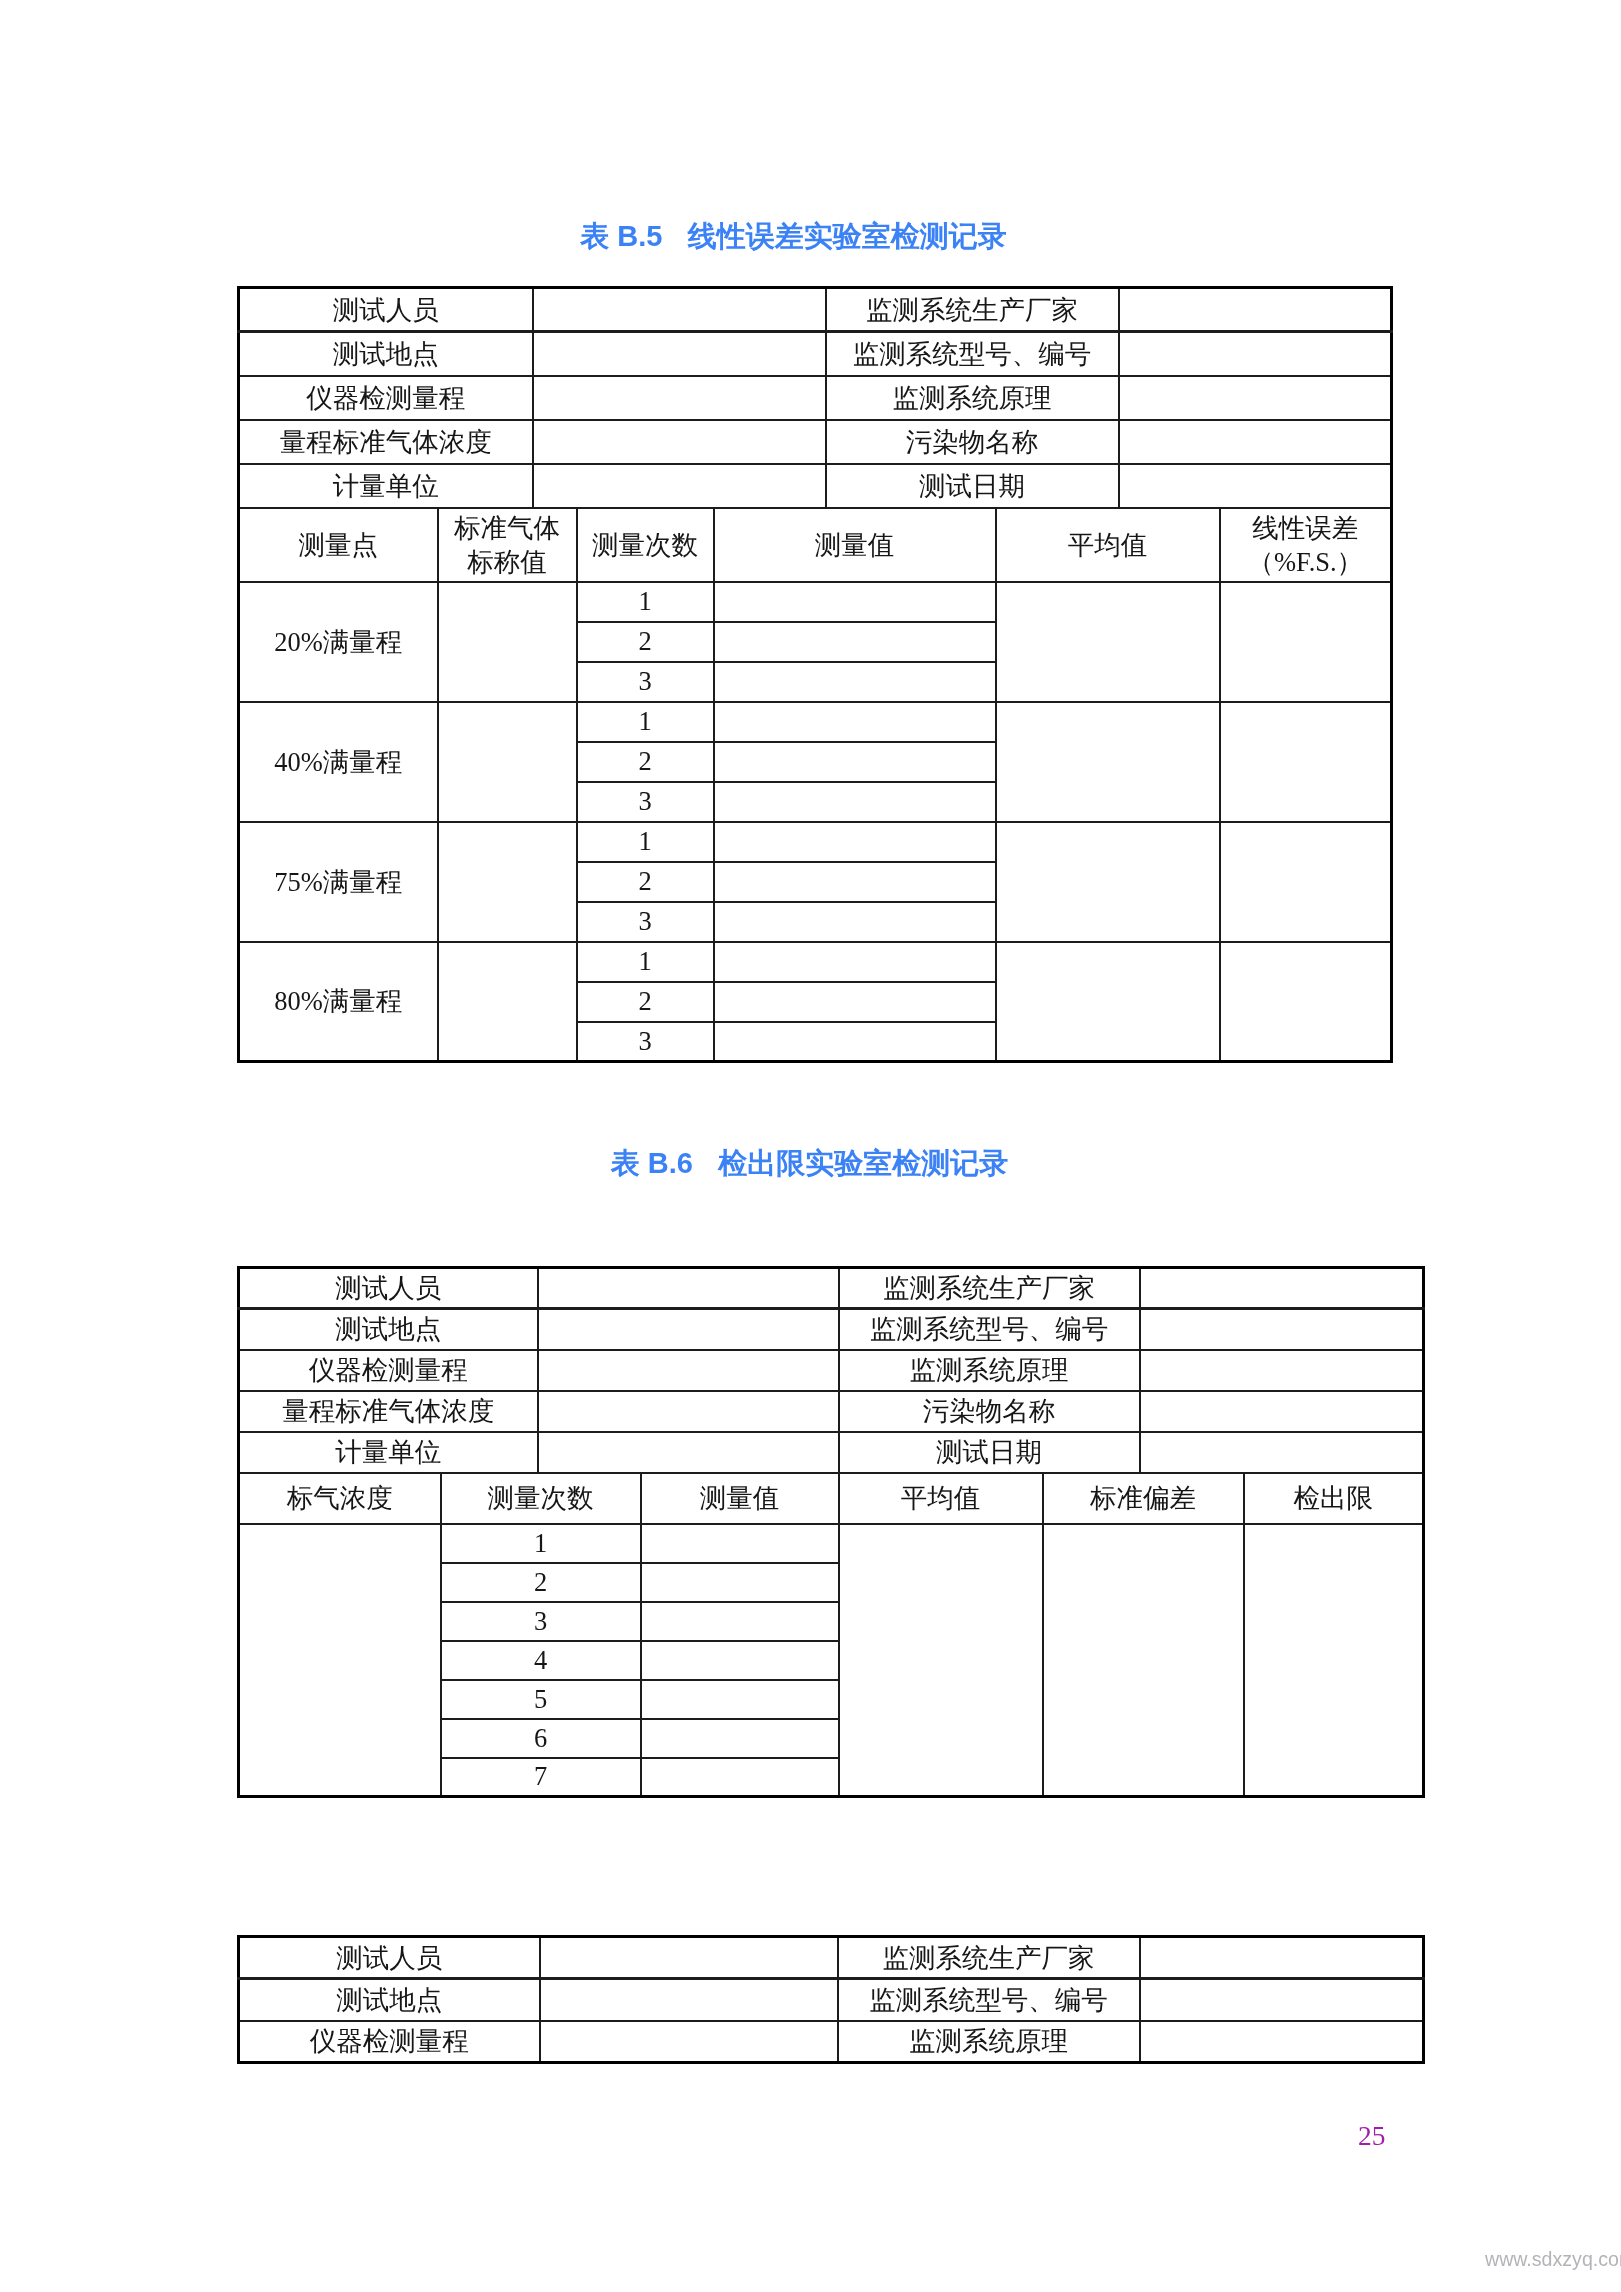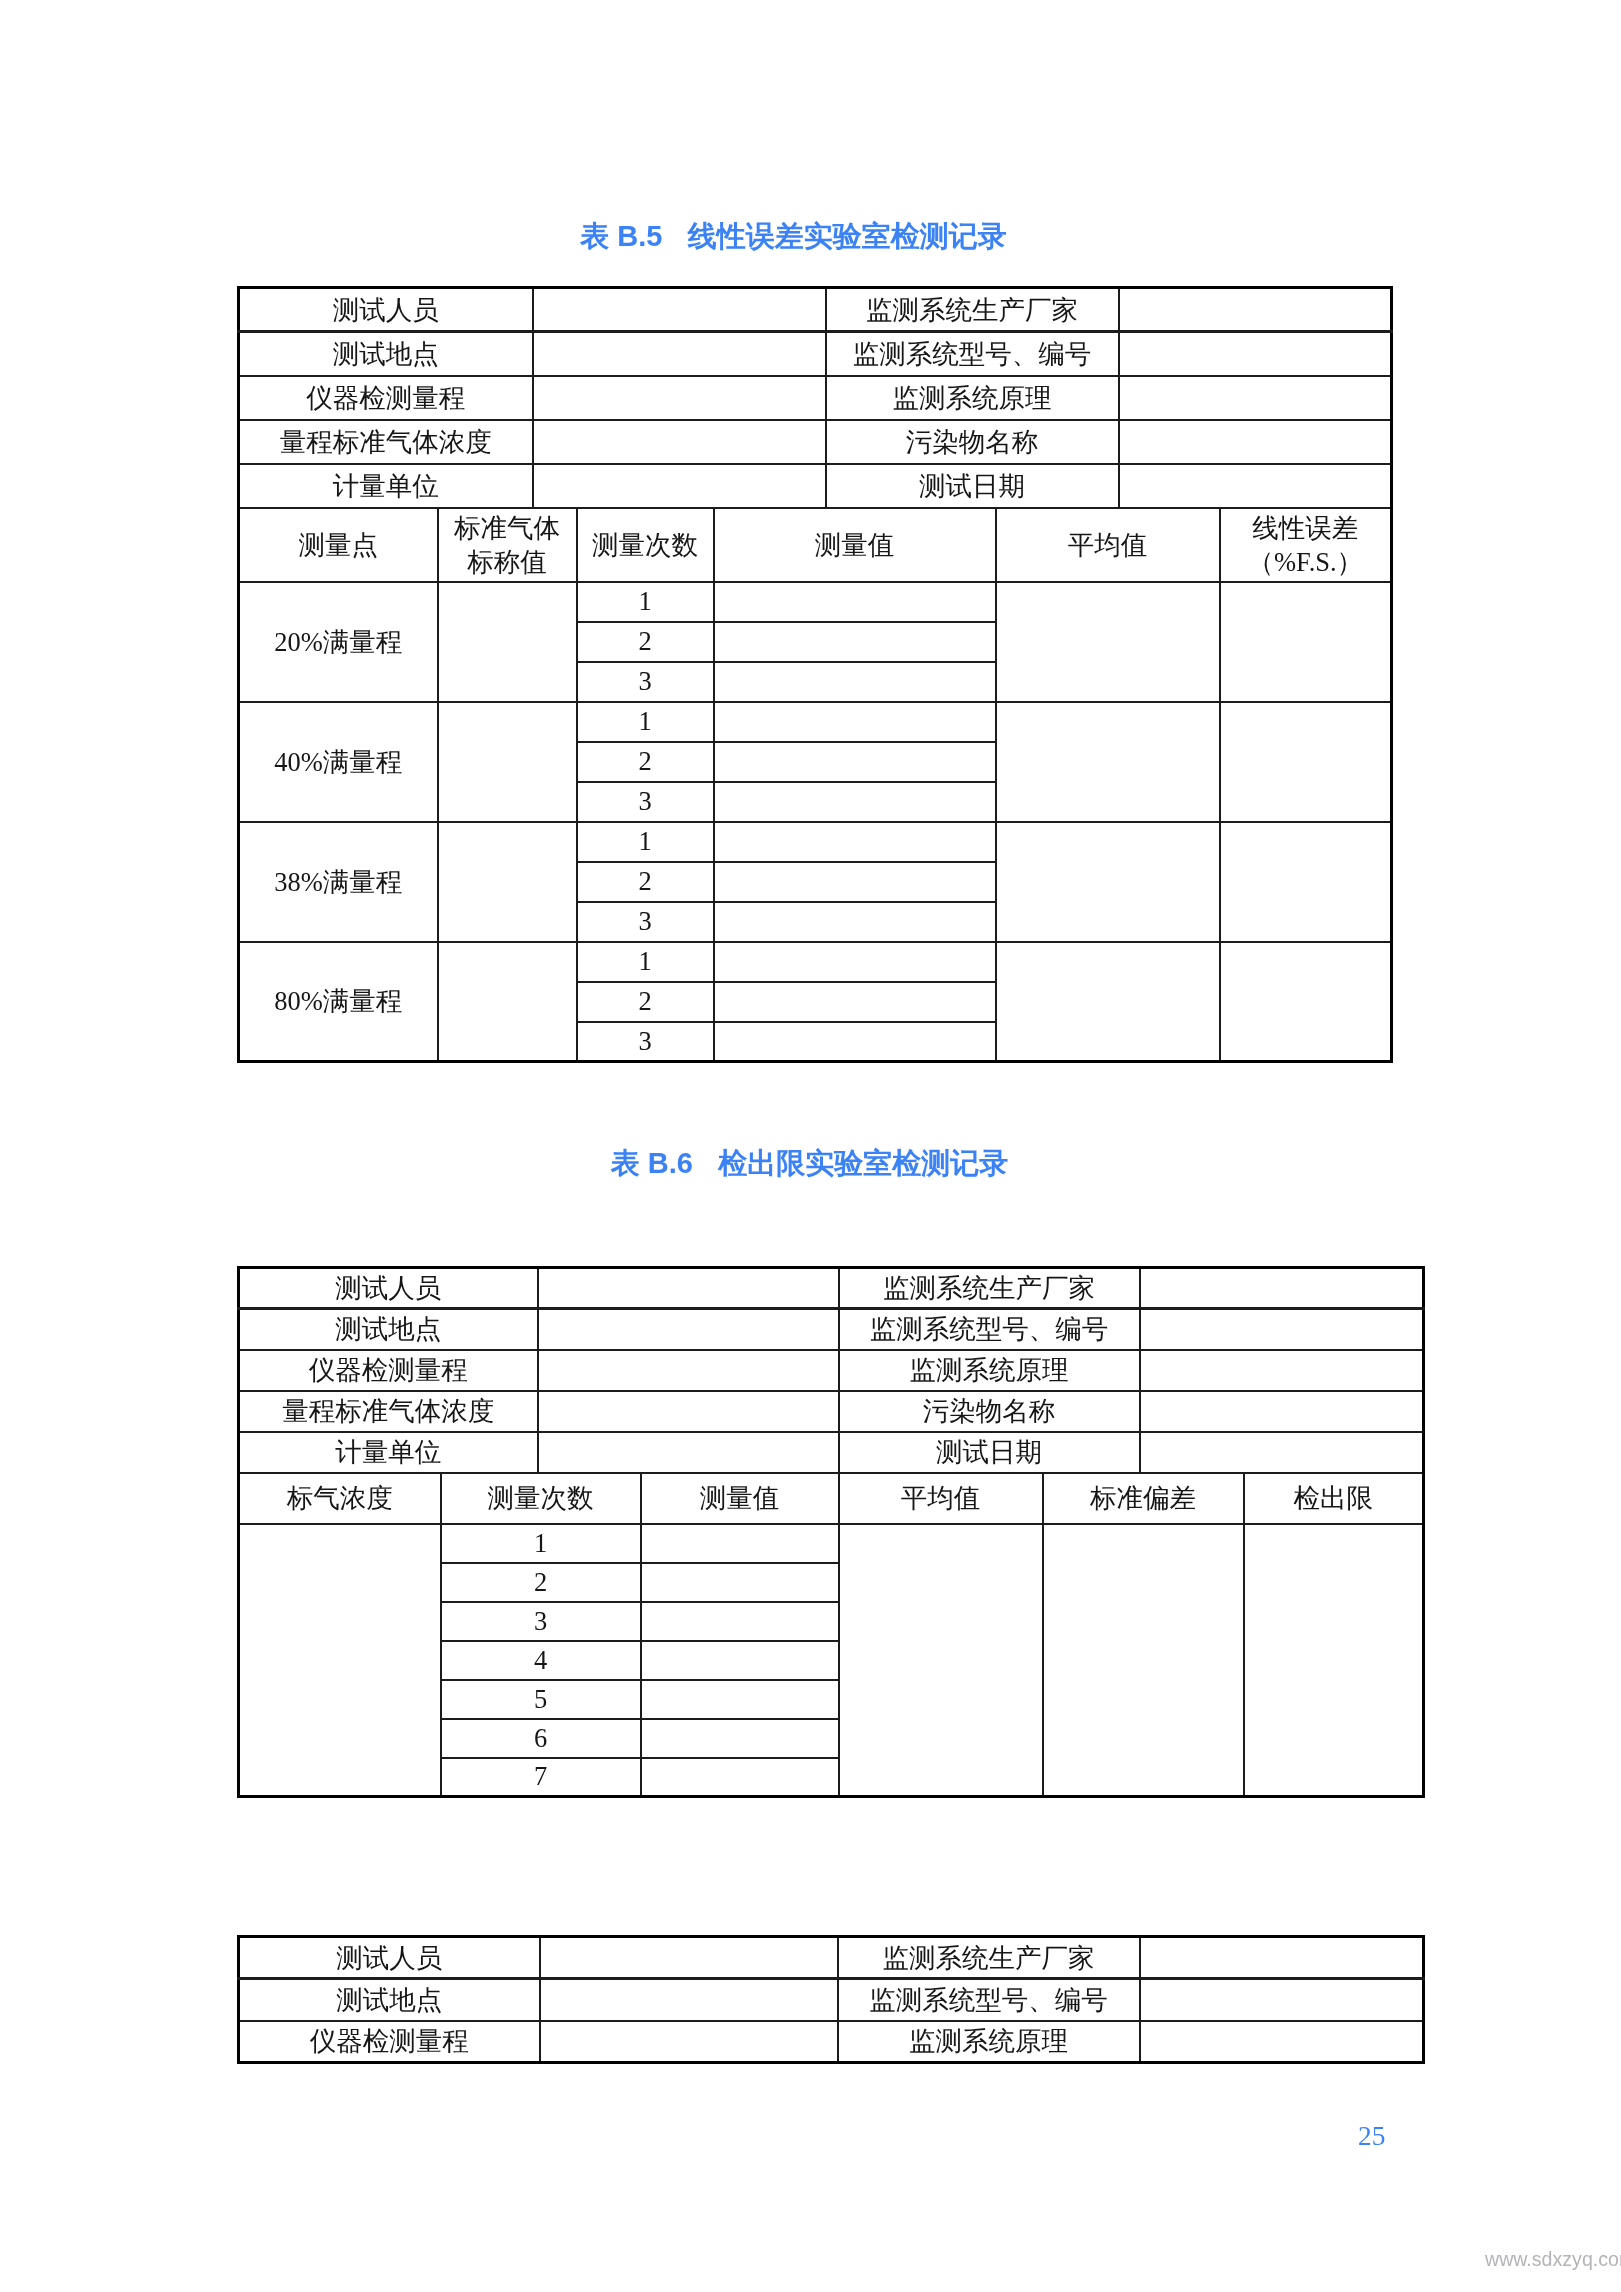--- a/index.html
+++ b/index.html
@@ -31,21 +31,21 @@
   .t-b5 tr.info td { height:44px; }
   .t-b5 tr.hdr td  { height:74px; }
   .t-b5 tr.sub td  { height:40px; }
   .t-b6 tr.info td { height:41px; }
   .t-b6 tr.hdr td  { height:51px; }
   .t-b6 tr.sub td  { height:39px; }
   .t-b7 td { height:42px; border-bottom-width:2.9px; border-top-width:2.9px; }
   .hdr .line { line-height:34px; }
   .pg-num {
     position:absolute; left:1358px; top:2121px;
-    font-size:27.4px; color:#3b82f6; font-family:"Liberation Serif","DejaVu Serif",serif;
+    font-size:27.4px; color:#a21caf; font-family:"Liberation Serif","DejaVu Serif",serif;
   }
   .watermark {
     position:absolute; left:1485px; top:2248px;
     font-size:19.6px; color:#b4b4b8;
     font-family:"Liberation Sans","DejaVu Sans",sans-serif;
   }
 </style>
 </head>
 <body>
 
@@ -141,21 +141,21 @@
       <tr class="sub">
         <td>2</td>
         <td colspan="2"></td>
       </tr>
       <tr class="sub">
         <td>3</td>
         <td colspan="2"></td>
       </tr>
 
       <tr class="sub grp-start">
-        <td rowspan="3">38%满量程</td>
+        <td rowspan="3">75%满量程</td>
         <td rowspan="3" colspan="2"></td>
         <td>1</td>
         <td colspan="2"></td>
         <td rowspan="3" colspan="2"></td>
         <td rowspan="3"></td>
       </tr>
       <tr class="sub">
         <td>2</td>
         <td colspan="2"></td>
       </tr>

